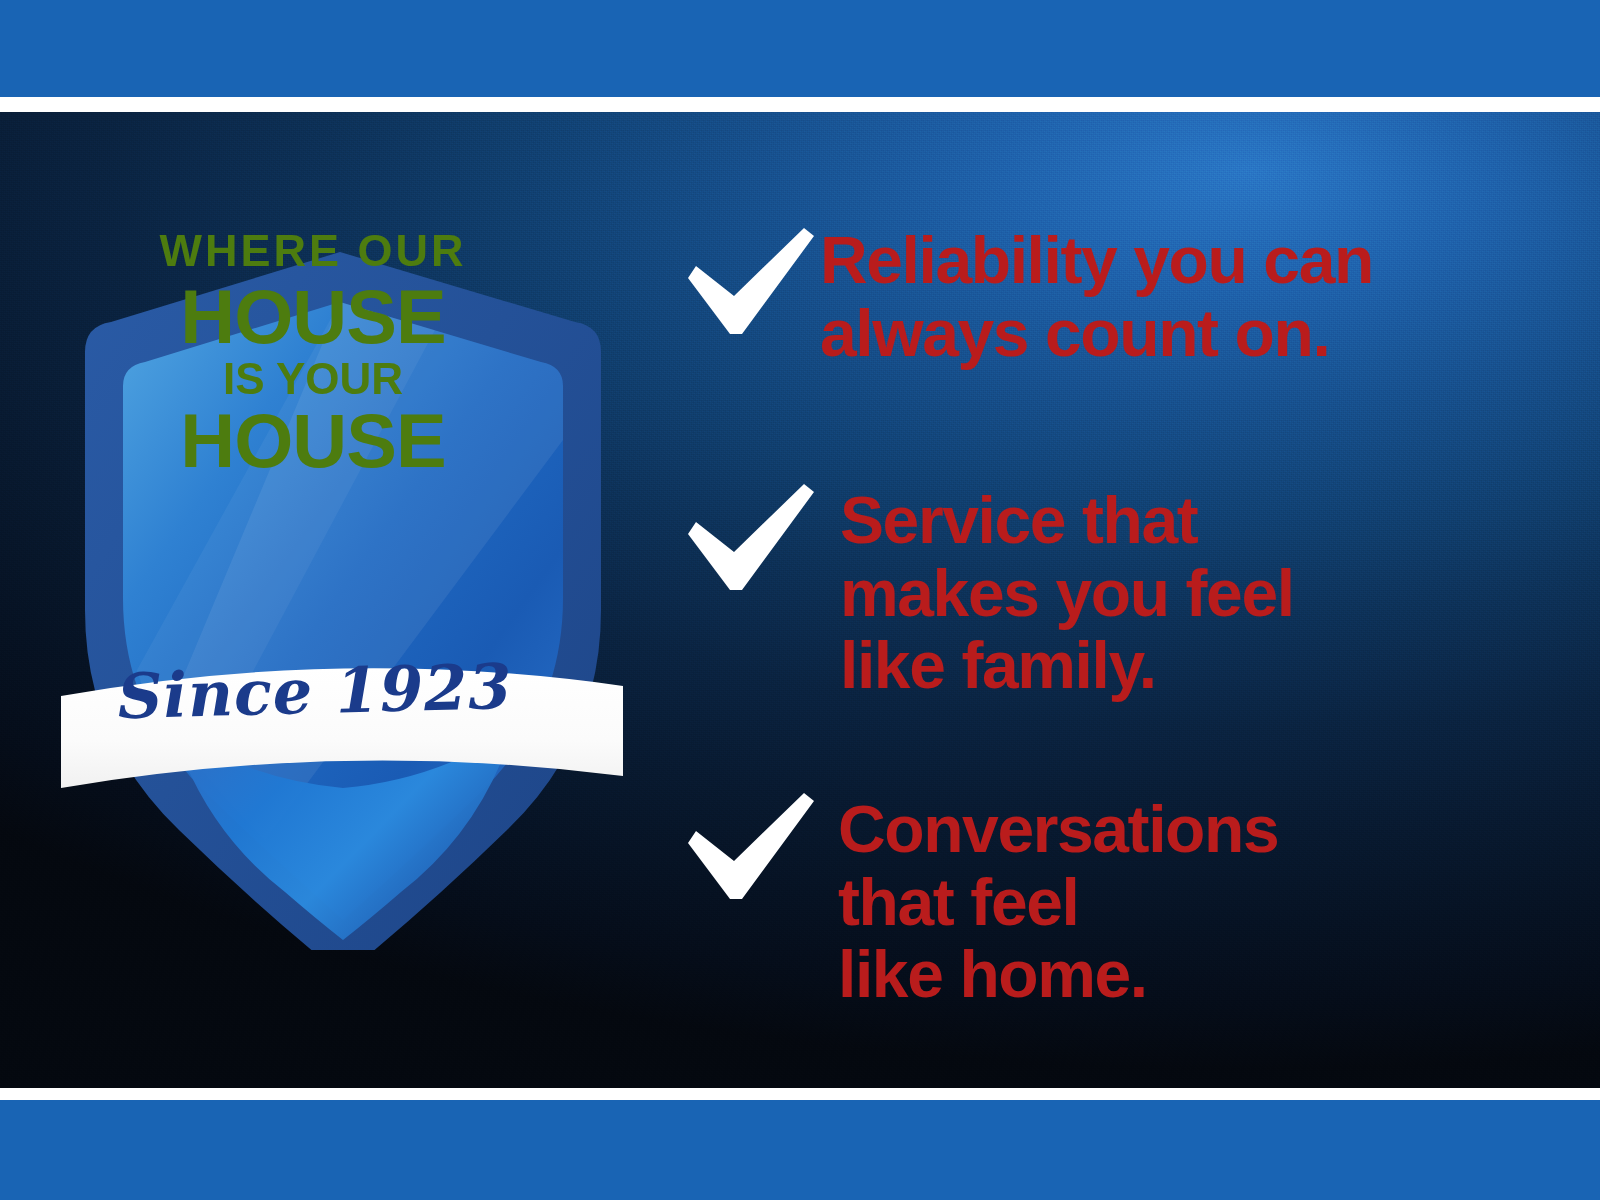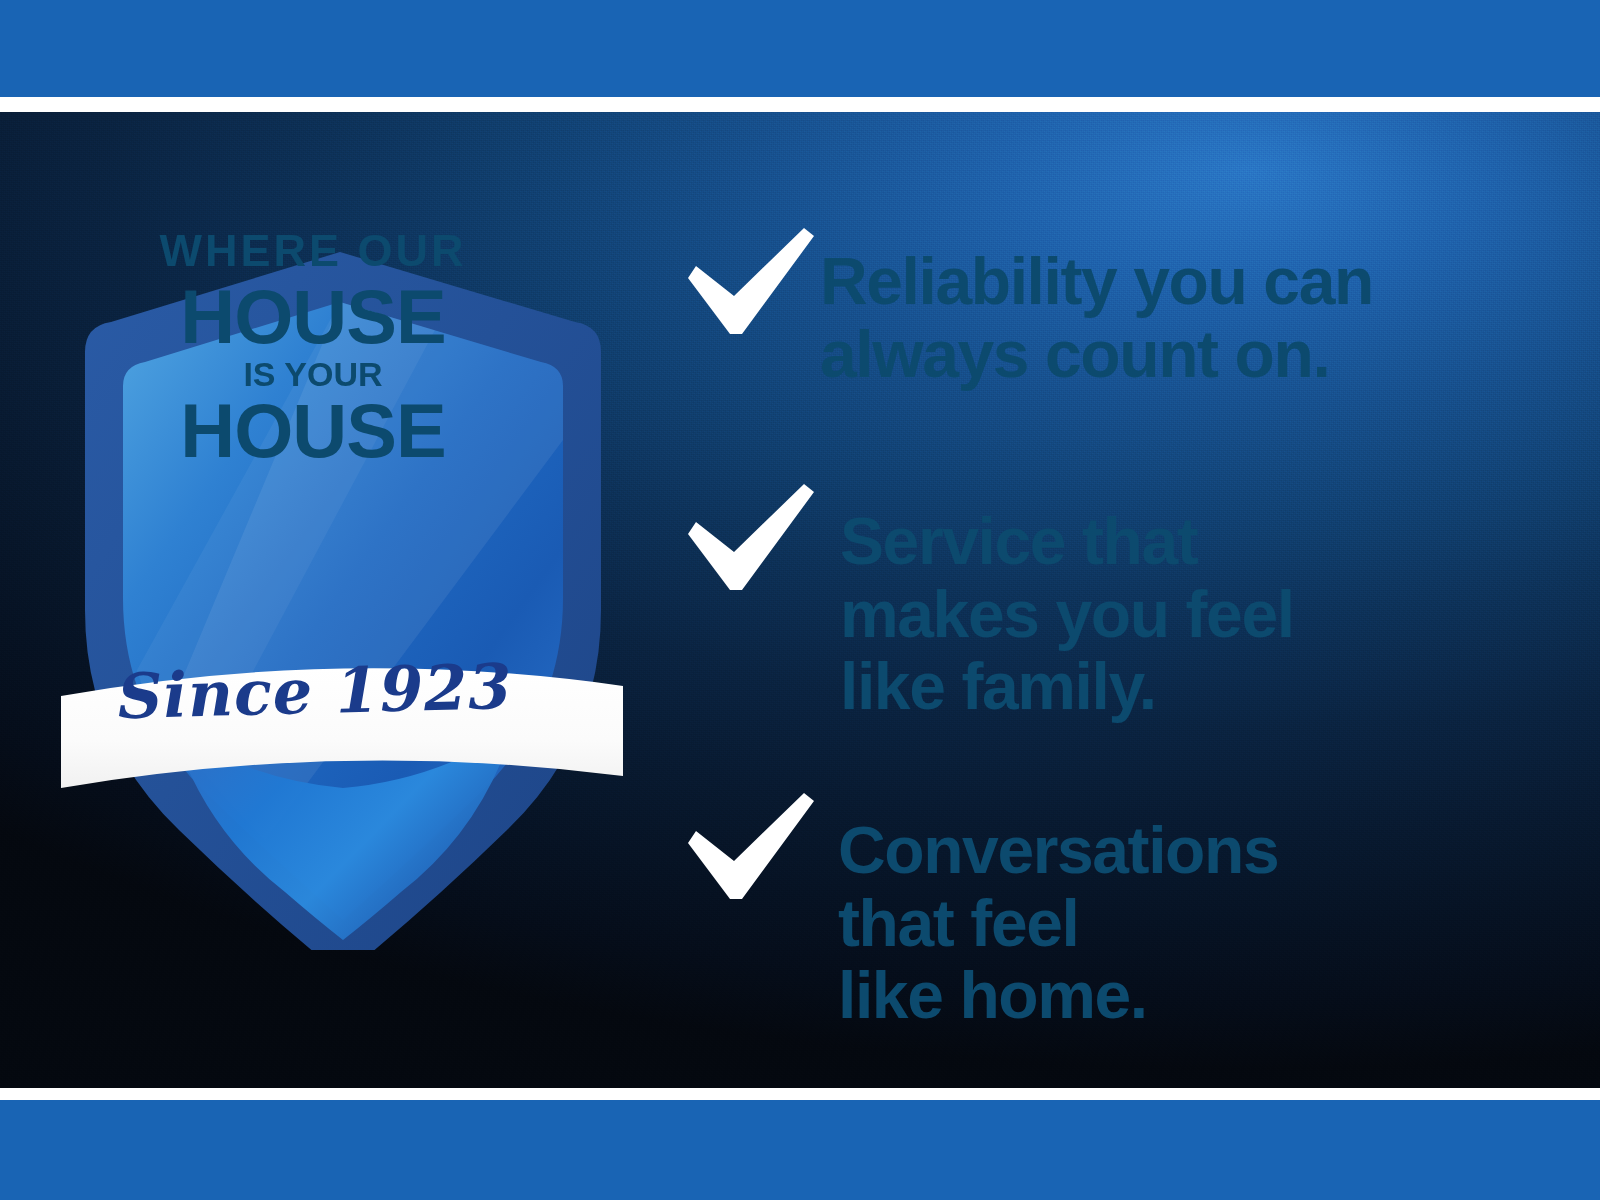--- a/index.html
+++ b/index.html
@@ -91,41 +91,41 @@
     height: 810px;
   }
   .emblem svg { display: block; width: 100%; height: 100%; }
 
   .shield-headline {
     position: absolute;
     left: 118px;
     top: 228px;
     width: 390px;
     text-align: center;
-    color: #0c4a6e;
+    color: #4d7c0f;
     font-family: "Liberation Sans", sans-serif;
     font-weight: bold;
     line-height: 1.0;
     letter-spacing: -0.5px;
     pointer-events: none;
   }
   .sh-l1 {
     font-size: 45px;
     letter-spacing: 3px;
     display: block;
     margin-bottom: 6px;
   }
   .sh-l2 {
     font-size: 76px;
     letter-spacing: -1px;
     display: block;
     margin-bottom: 2px;
   }
   .sh-l3 {
-    font-size: 34px;
+    font-size: 44px;
     letter-spacing: 0px;
     display: block;
     margin-bottom: 2px;
   }
   .sh-l4 {
     font-size: 76px;
     letter-spacing: -1px;
     display: block;
   }
 
@@ -164,29 +164,28 @@
 
   .check {
     width: 140px;
     flex: 0 0 140px;
     height: 120px;
     position: relative;
   }
   .check svg { display: block; width: 140px; height: 120px; }
 
   .bullet-text {
-    color: #0c4a6e;
+    color: #b91c1c;
     font-family: "Liberation Sans", sans-serif;
     font-weight: bold;
     font-size: 66px;
     line-height: 1.10;
     letter-spacing: -1.4px;
     white-space: pre-line;
     padding-top: 6px;
-    margin-top: 21px;
   }
   .bullet-1 .bullet-text { padding-top: 2px; }
   .bullet-2 .bullet-text { margin-left: 20px; padding-top: 6px; }
   .bullet-3 .bullet-text { margin-left: 18px; padding-top: 6px; }
 </style>
 </head>
 <body>
 
 <div class="banner">
 

